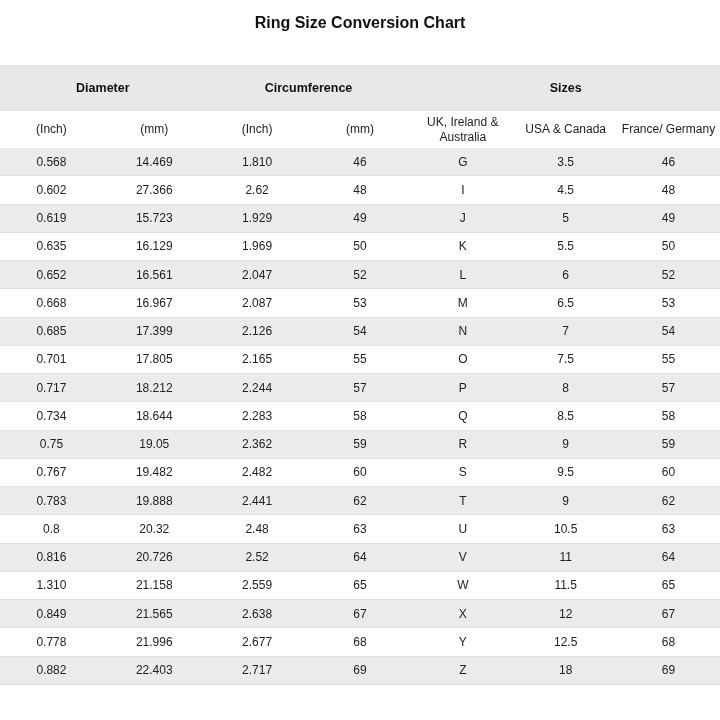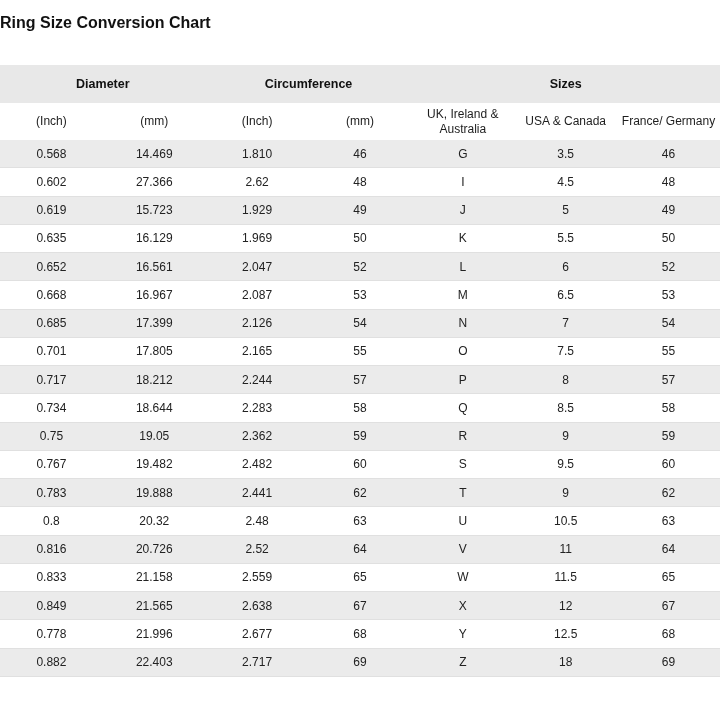--- a/index.html
+++ b/index.html
@@ -6,39 +6,40 @@
     margin: 0;
     padding: 0;
     width: 720px;
     height: 720px;
     background: #ffffff;
     font-family: "Liberation Sans", sans-serif;
     color: #1d1d1d;
   }
   .page-title {
     padding-top: 13px;
+    text-align: center;
     font-size: 16px;
     font-weight: bold;
     line-height: 19px;
     color: #111111;
   }
   table.ring-table {
     width: 720px;
     margin-top: 33px;
     border-collapse: collapse;
     table-layout: fixed;
   }
   th, td {
     text-align: center;
     vertical-align: middle;
     padding: 0 2px;
     overflow: hidden;
   }
   tr.group-row th {
-    height: 38px;
+    height: 46px;
     background: #e8e8e8;
     font-size: 12.5px;
     font-weight: bold;
     color: #111111;
   }
   tr.subheader-row th {
     height: 37px;
     background: #ffffff;
     font-size: 12px;
     font-weight: normal;
@@ -210,21 +211,21 @@
       <tr>
     <td>0.816</td>
     <td>20.726</td>
     <td>2.52</td>
     <td>64</td>
     <td>V</td>
     <td>11</td>
     <td>64</td>
   </tr>
       <tr>
-    <td>0.833</td>
+    <td>1.310</td>
     <td>21.158</td>
     <td>2.559</td>
     <td>65</td>
     <td>W</td>
     <td>11.5</td>
     <td>65</td>
   </tr>
       <tr>
     <td>0.849</td>
     <td>21.565</td>

